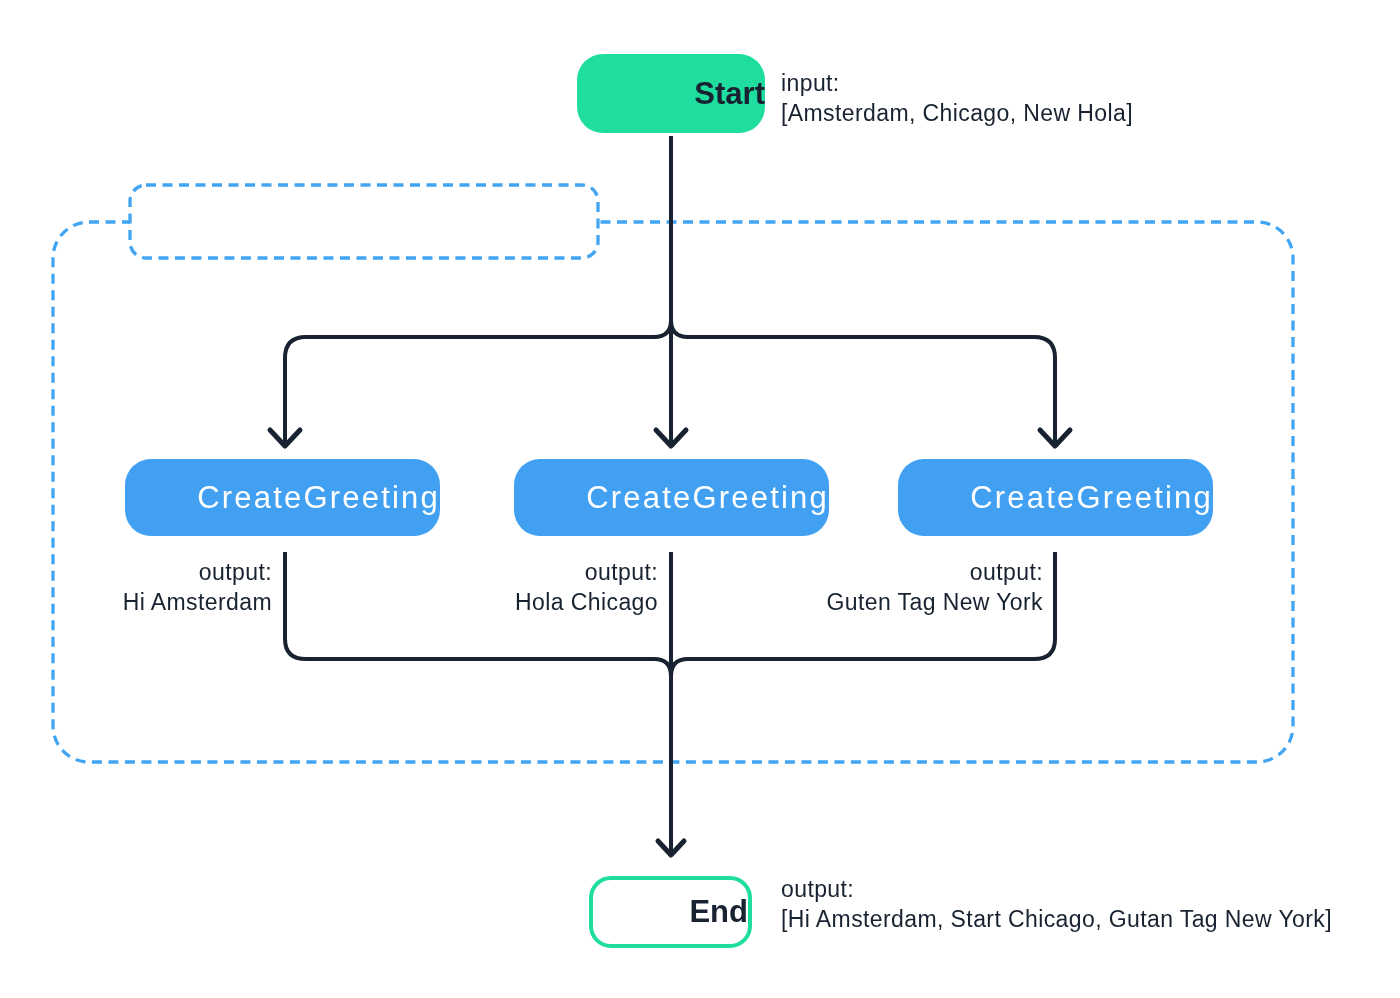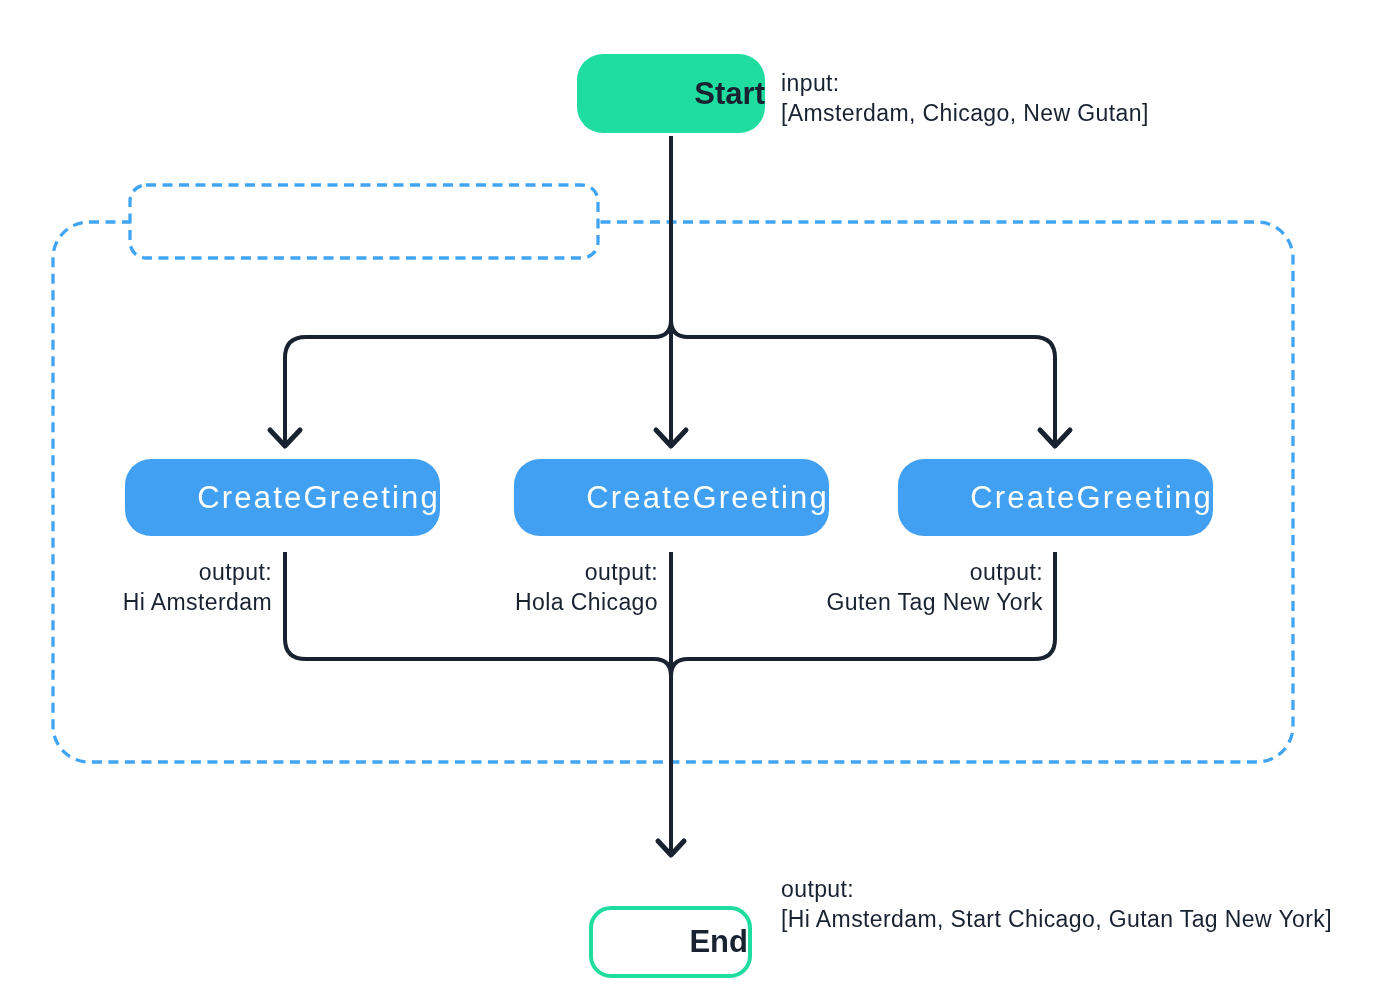--- a/index.html
+++ b/index.html
@@ -6,21 +6,21 @@
   body{width:1400px;height:998px;position:relative;background:#ffffff;font-family:"Liberation Sans",sans-serif;overflow:hidden;}
   #stage{position:absolute;inset:0;}
   svg.layer{position:absolute;left:0;top:0;}
   .dashed-rect{fill:none;stroke:var(--dashed);stroke-width:3.3;stroke-dasharray:10 6.5;}
   .label-rect{fill:#ffffff;}
   .wire{fill:none;stroke:var(--ink);stroke-width:4;}
   .chev{fill:none;stroke:var(--ink);stroke-width:5;stroke-linecap:round;stroke-linejoin:round;}
   .node{position:absolute;display:flex;align-items:center;justify-content:flex-end;color:var(--ink);}
   .start-node{left:577px;top:54px;width:188px;height:79px;background:var(--green);border-radius:26px;font-size:31px;font-weight:700;}
   .branch-node{top:459px;width:315px;height:77px;background:var(--blue);border-radius:26px;color:#ffffff;font-size:31px;font-weight:400;letter-spacing:2.2px;}
-  .end-node{left:589px;top:906px;width:163px;height:72px;background:#ffffff;border:4.5px solid var(--green);border-radius:22px;font-size:31px;font-weight:700;box-sizing:border-box;}
+  .end-node{left:589px;top:876px;width:163px;height:72px;background:#ffffff;border:4.5px solid var(--green);border-radius:22px;font-size:31px;font-weight:700;box-sizing:border-box;}
   .wf-label{position:absolute;left:130px;top:185px;width:468px;height:73px;display:flex;align-items:center;justify-content:center;font-size:32px;font-weight:600;letter-spacing:2.2px;color:var(--ink);}
   .annot{position:absolute;left:781px;font-size:23px;line-height:30px;letter-spacing:0.4px;color:var(--ink);}
   .branch-output{position:absolute;top:557px;text-align:right;font-size:23px;line-height:30px;letter-spacing:0.4px;color:var(--ink);}
 </style>
 </head>
 <body>
 
 <div id="stage">
   <svg class="layer" width="1400" height="998" viewBox="0 0 1400 998">
     <rect x="53" y="222" width="1240" height="540" rx="36" class="dashed-rect"></rect>
@@ -36,21 +36,21 @@
     <path class="chev" d="M 1040 430 L 1055 446 L 1070 430"></path>
     <path class="chev" d="M 658 841 L 671 855 L 684 841"></path>
   </svg>
 
   <div class="node start-node">
       <span>Start</span>
     </div>
 
   <div class="annot" style="top:68px;">
     <div>input:</div>
-    <div>[Amsterdam, Chicago, New Gutan]</div>
+    <div>[Amsterdam, Chicago, New Hola]</div>
   </div>
 
 
   <div class="node branch-node" style="left:125px;">
       <span>CreateGreeting</span>
     </div>
   <div class="node branch-node" style="left:514px;">
       <span>CreateGreeting</span>
     </div>
   <div class="node branch-node" style="left:898px;">

